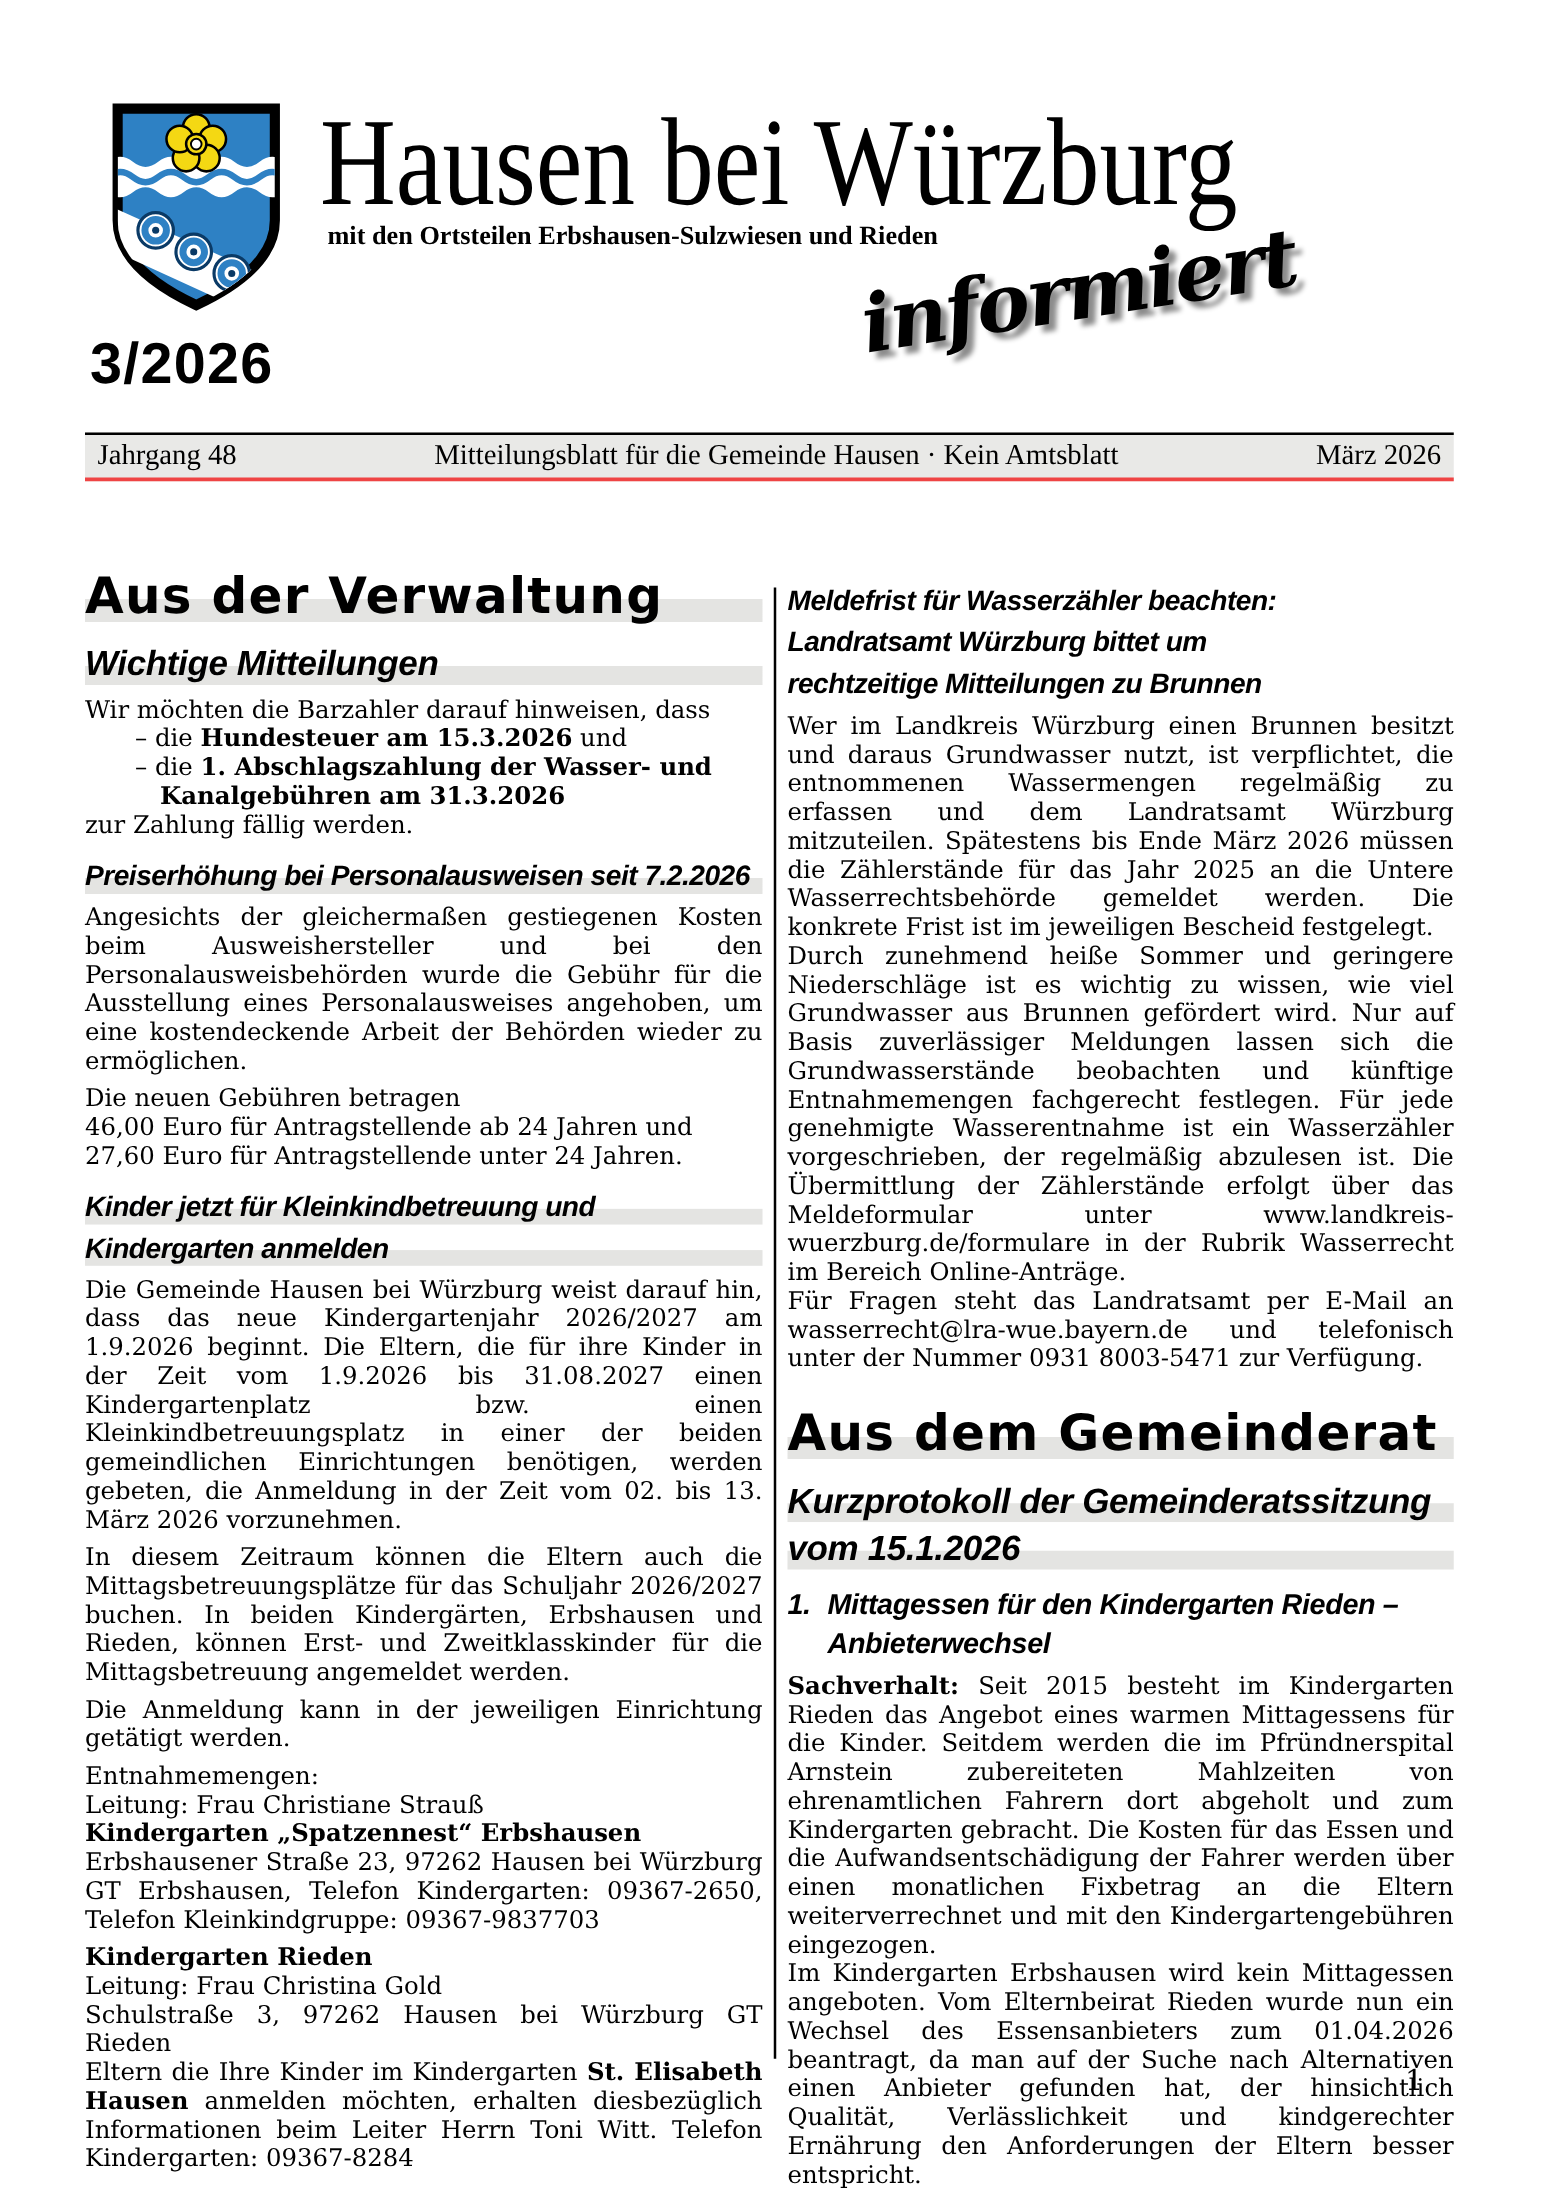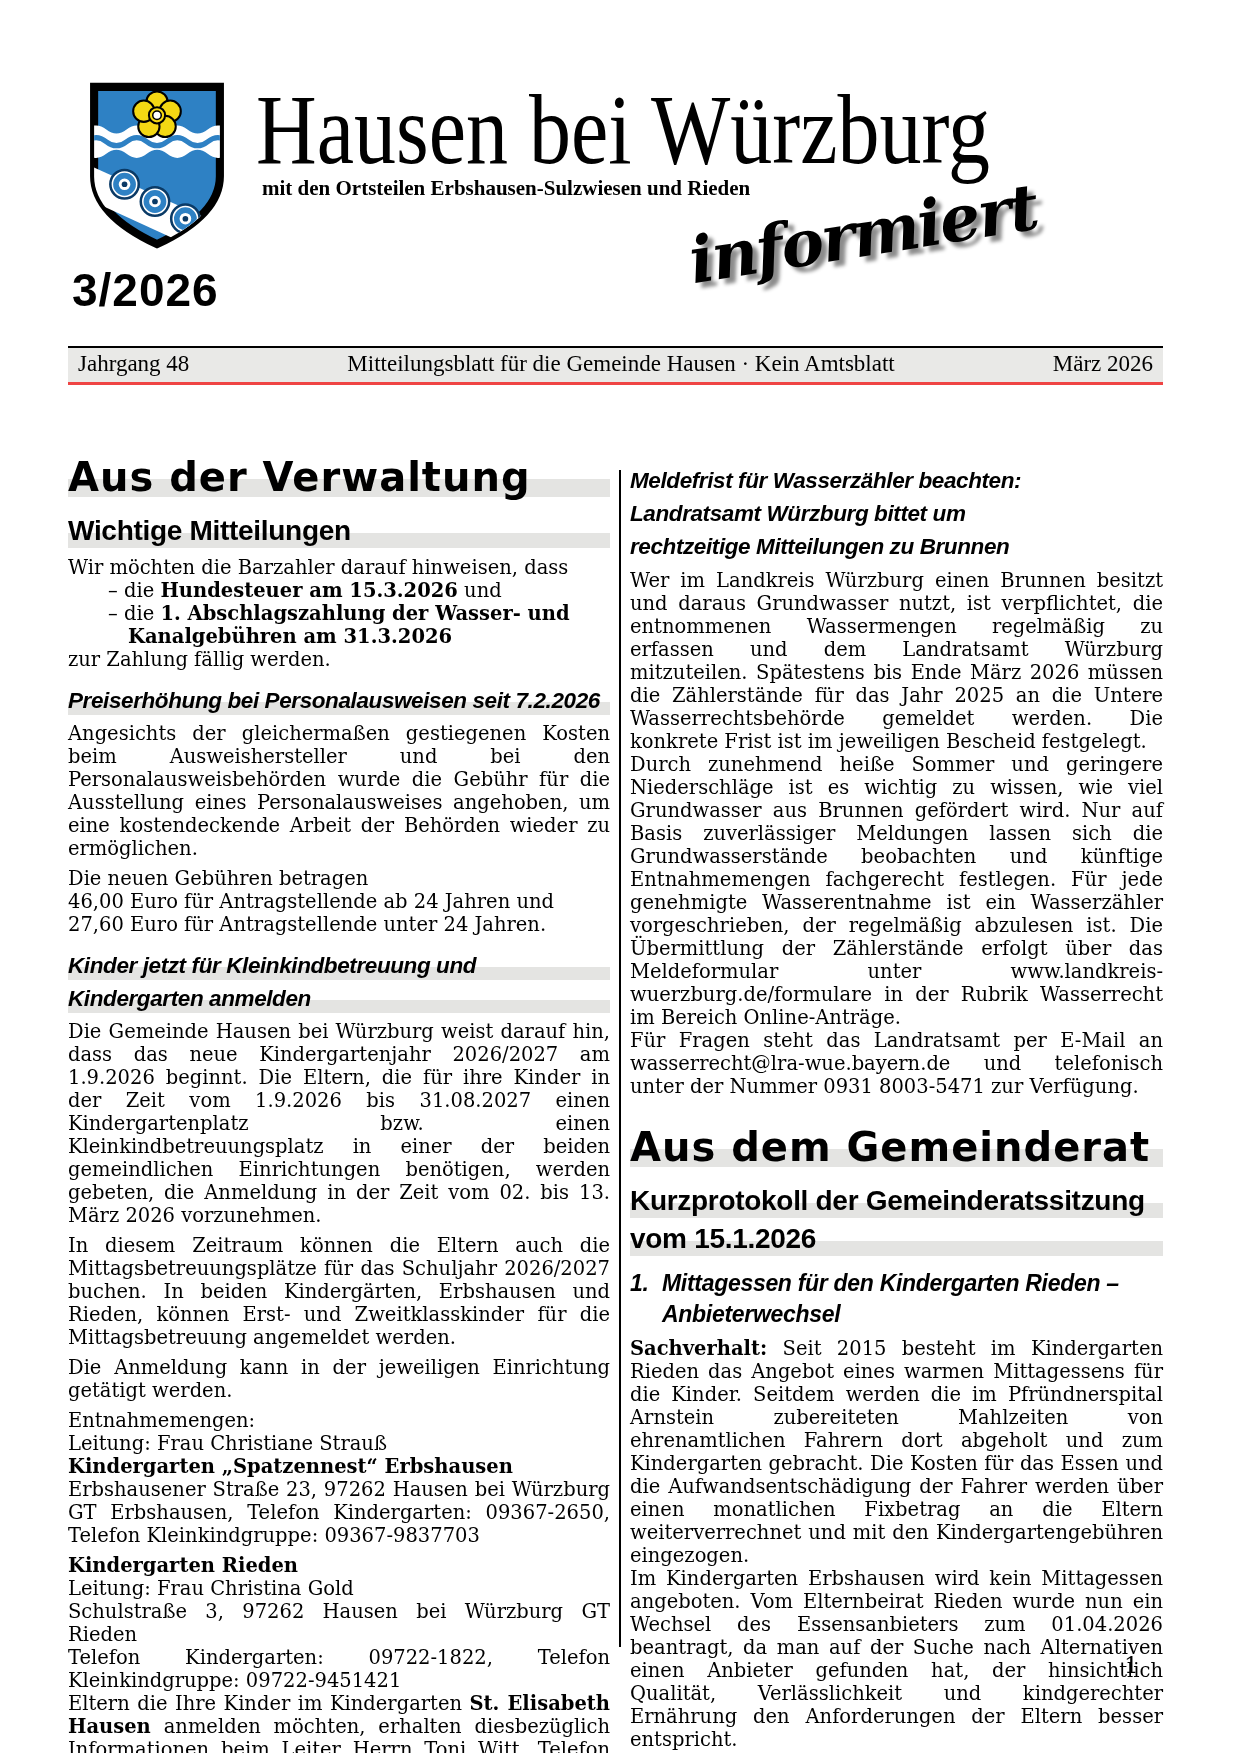--- a/index.html
+++ b/index.html
@@ -31,21 +31,21 @@
   .vrule{position:absolute;left:619px;top:470px;width:2px;height:1177px;background:#000;}
   .col{min-width:0;}
   .col p{margin:0;font-size:19.5px;line-height:23px;text-align:justify;
          hyphens:auto;-webkit-hyphens:auto;}
   .gap{margin-top:7px !important;}
 
   .section-head{margin:6px 0 10px;font-family:"DejaVu Sans",sans-serif;font-weight:800;
          font-size:40px;line-height:46px;letter-spacing:1px;
          background-image:linear-gradient(to bottom,transparent 0,transparent 55%,#e4e4e2 55%,#e4e4e2 94%,transparent 94%);
          background-size:100% 46px;background-repeat:repeat-y;}
-  .subhead-xl{margin:12px 0 6px;font-family:"Liberation Sans",sans-serif;
+  .subhead-xl{margin:12px 0 6px;font-family:"Liberation Sans",sans-serif;font-style:italic;
          font-weight:700;font-size:28px;line-height:38px;letter-spacing:-.3px;}
   .subhead{margin:13px 0 5px;font-family:"Liberation Sans",sans-serif;font-style:italic;
          font-weight:700;font-size:22.5px;line-height:33px;letter-spacing:-.4px;}
   .banded{background-image:linear-gradient(to bottom,transparent 0,transparent 55%,#e4e4e2 55%,#e4e4e2 94%,transparent 94%);
          background-repeat:repeat-y;}
   .subhead-xl.banded{background-size:100% 38px;}
   .subhead.banded{background-size:100% 33px;}
   .nowrap{white-space:nowrap;}
   .head3 div{white-space:nowrap;}
   .col-right .head3{margin:16px 0 6px;}
@@ -136,21 +136,20 @@
       <p>Die Gemeinde Hausen bei Würzburg weist darauf hin, dass das neue Kindergartenjahr 2026/2027 am 1.9.2026 beginnt. Die Eltern, die für ihre Kinder in der Zeit vom 1.9.2026 bis 31.08.2027 einen Kindergartenplatz bzw. einen Kleinkindbetreuungsplatz in einer der beiden gemeindlichen Einrichtungen benötigen, werden gebeten, die Anmeldung in der Zeit vom 02. bis 13. März 2026 vorzunehmen.</p>
       <p class="gap">In diesem Zeitraum können die Eltern auch die Mittagsbetreuungsplätze für das Schuljahr 2026/2027 buchen. In beiden Kindergärten, Erbshausen und Rieden, können Erst- und Zweitklasskinder für die Mittagsbetreuung angemeldet werden.</p>
       <p class="gap">Die Anmeldung kann in der jeweiligen Einrichtung getätigt werden.</p>
       <p class="gap">Entnahmemengen:</p>
       <p>Leitung: Frau Christiane Strauß</p>
       <p><b>Kindergarten „Spatzennest“ Erbshausen</b></p>
       <p>Erbshausener Straße 23, 97262 Hausen bei Würzburg GT Erbshausen, Telefon Kindergarten: 09367-2650, Telefon Kleinkindgruppe: 09367-9837703</p>
       <p class="gap"><b>Kindergarten Rieden</b></p>
       <p>Leitung: Frau Christina Gold</p>
       <p>Schulstraße 3, 97262 Hausen bei Würzburg GT Rieden</p>
-      <p>Telefon Kindergarten: 09722-1822, Telefon Kleinkindgruppe: 09722-9451421</p>
       <p><span>Eltern die Ihre Kinder im Kindergarten </span><b>St. Elisabeth Hausen</b><span> anmelden möchten, erhalten diesbezüglich Informationen beim Leiter Herrn Toni Witt. Telefon Kindergarten: 09367-8284</span></p>
     </section>
 
     <section class="col col-right">
       <h3 class="subhead head3">
         <div>Meldefrist für Wasserzähler beachten:</div>
         <div>Landratsamt Würzburg bittet um</div>
         <div>rechtzeitige Mitteilungen zu Brunnen</div>
       </h3>
       <p>Wer im Landkreis Würzburg einen Brunnen besitzt und daraus Grundwasser nutzt, ist verpflichtet, die entnommenen Wassermengen regelmäßig zu erfassen und dem Landratsamt Würzburg mitzuteilen. Spätestens bis Ende März 2026 müssen die Zählerstände für das Jahr 2025 an die Untere Wasserrechtsbehörde gemeldet werden. Die konkrete Frist ist im jeweiligen Bescheid festgelegt.</p>

